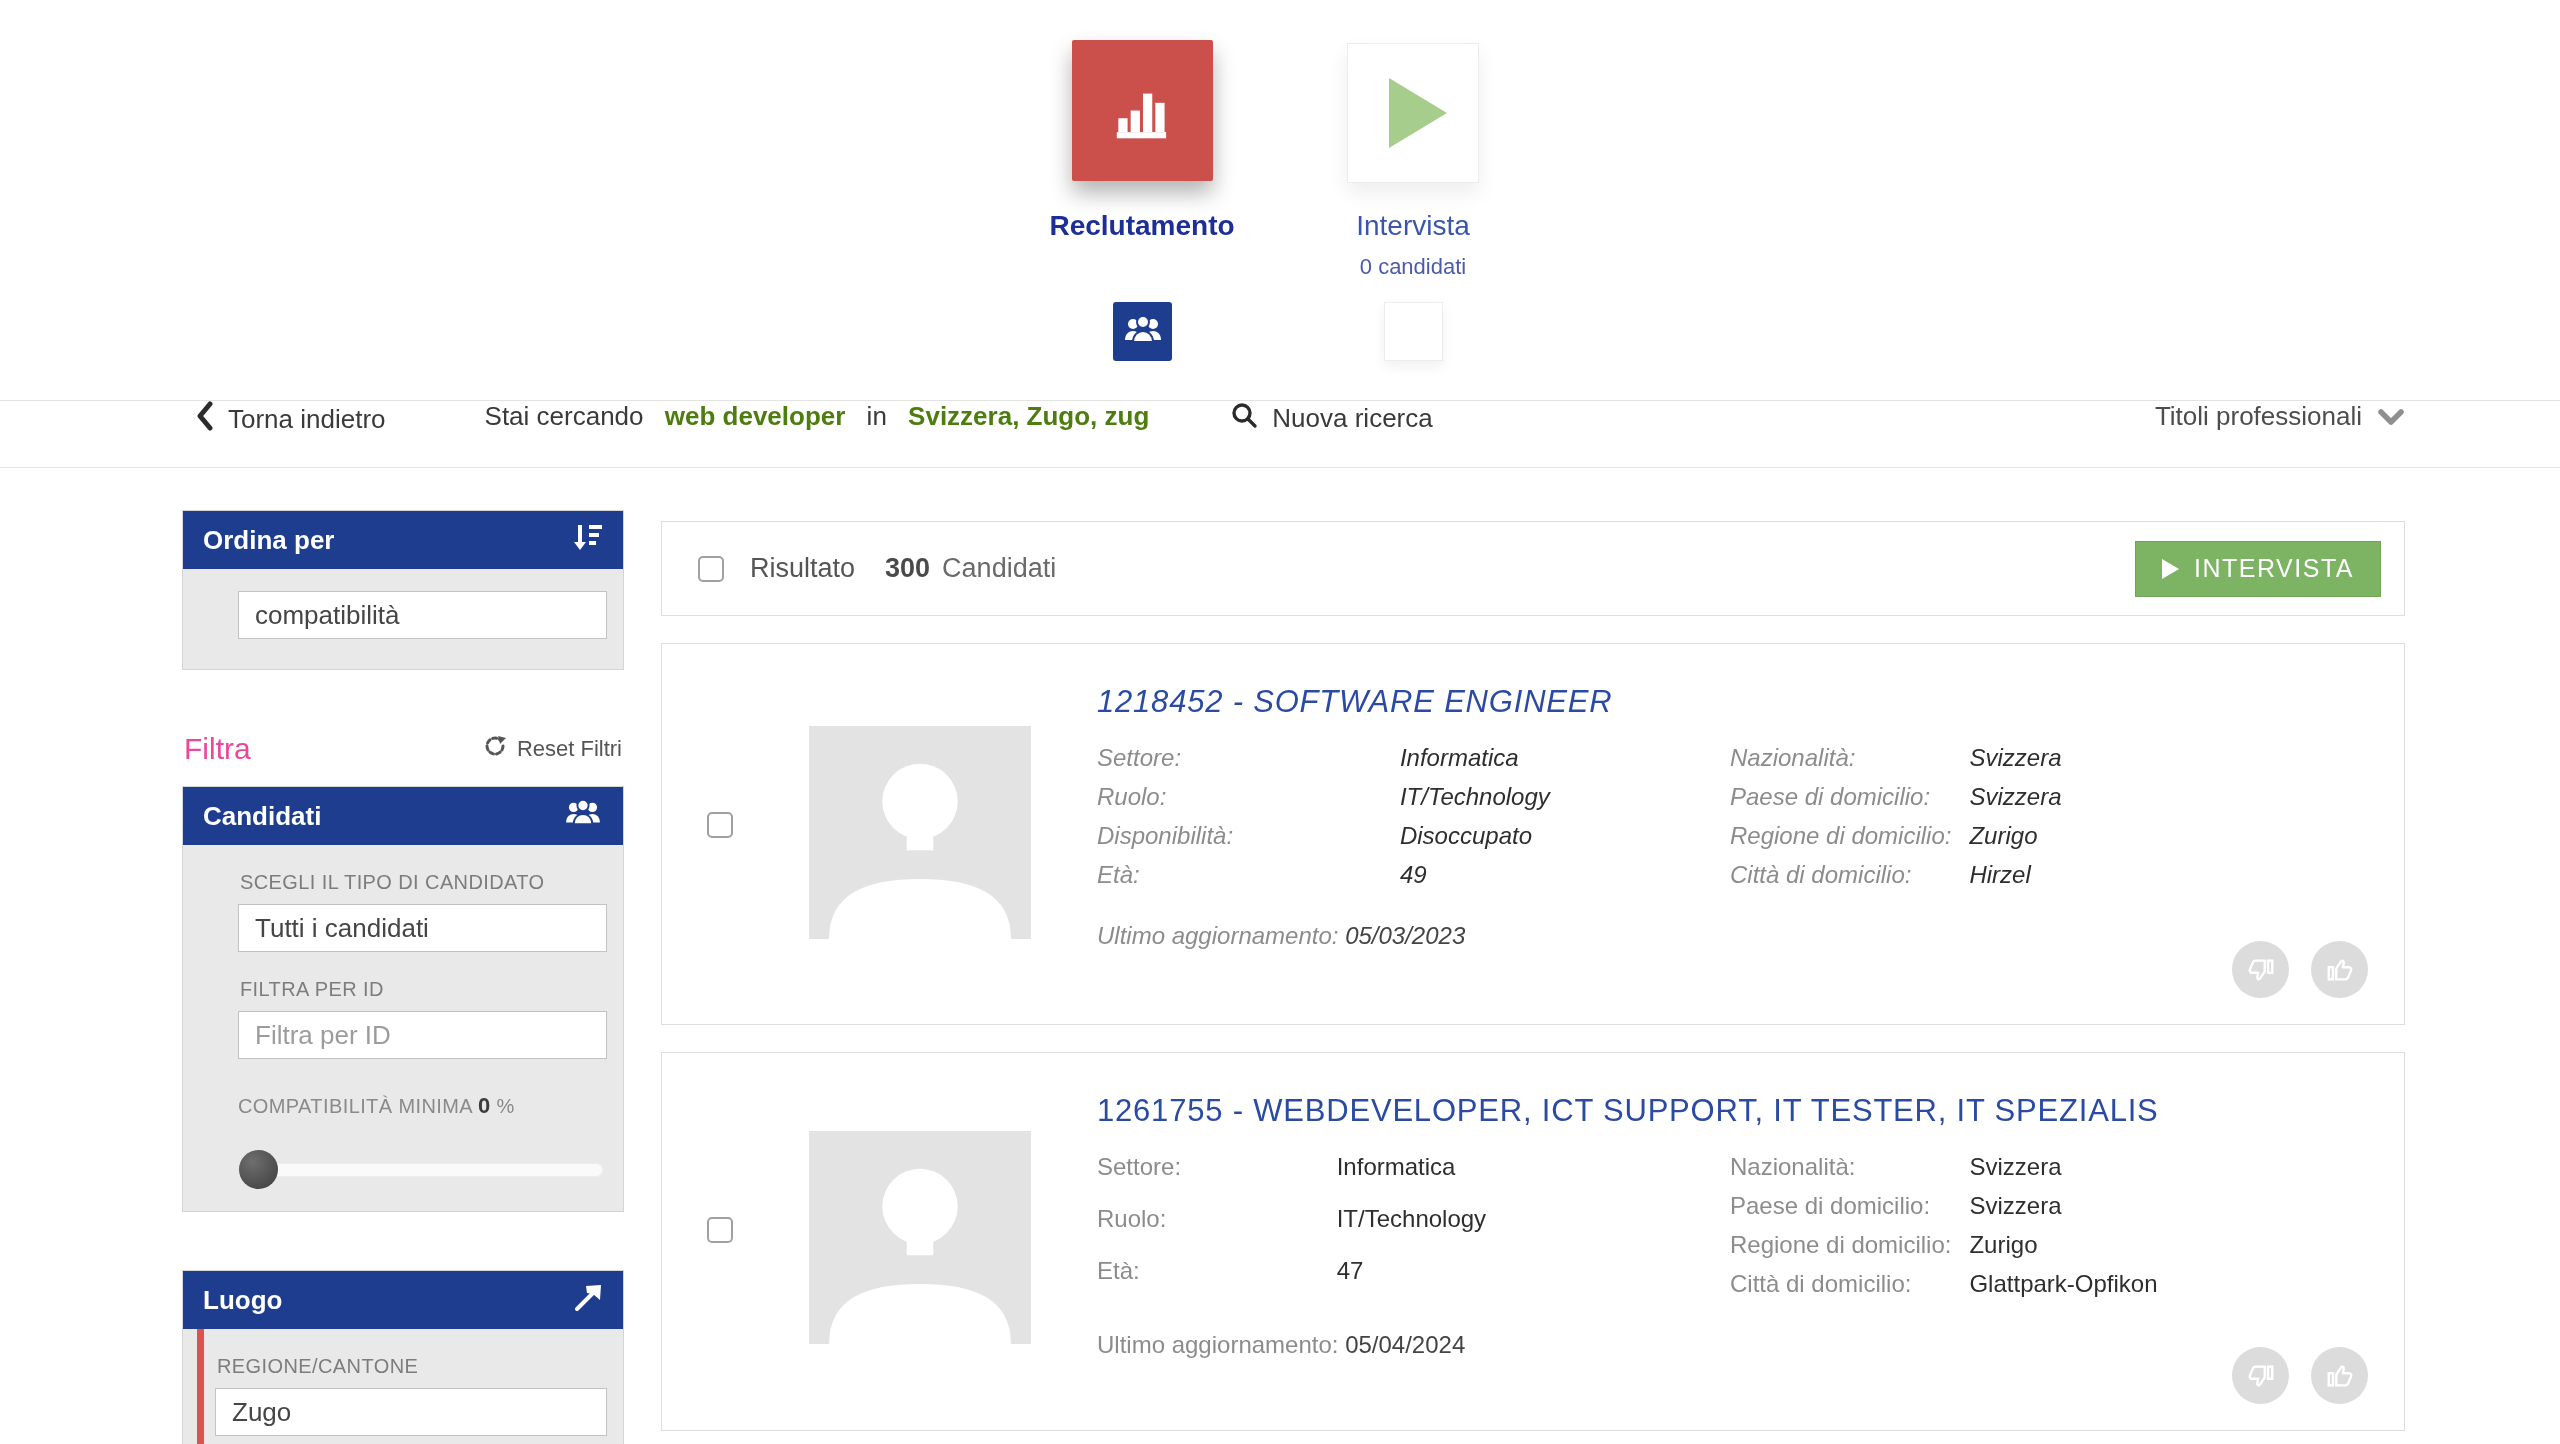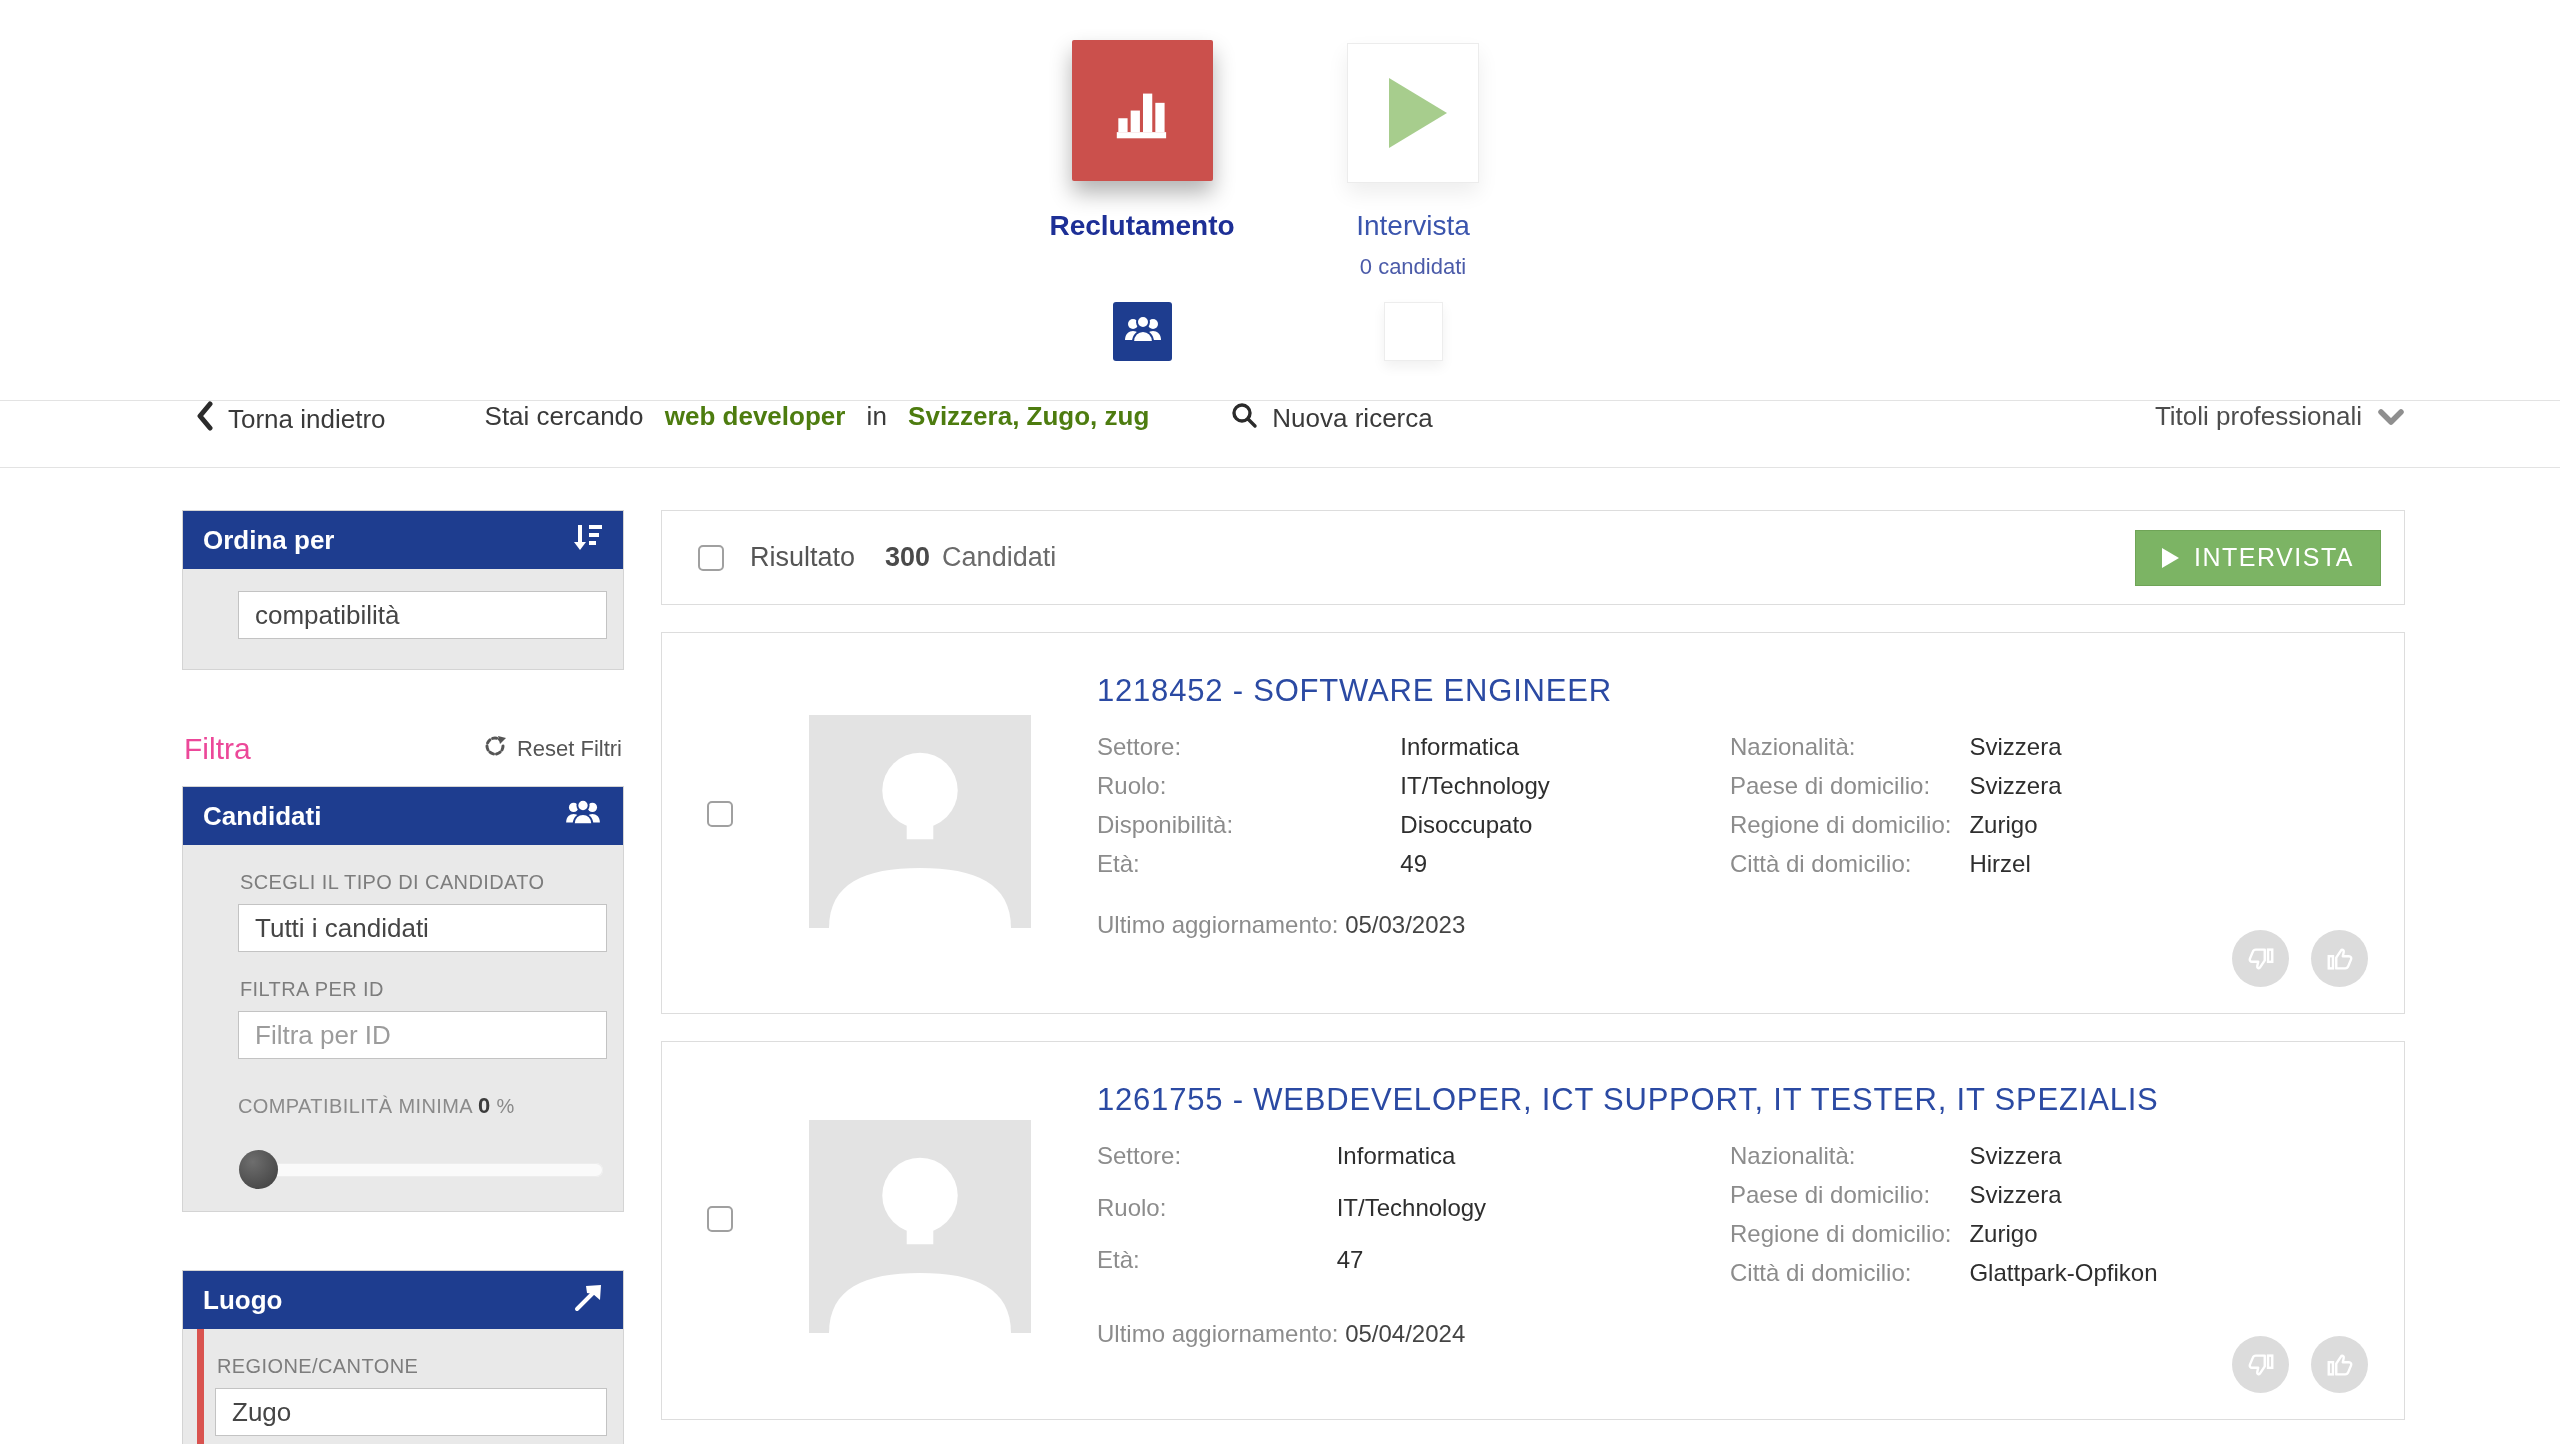--- a/index.html
+++ b/index.html
@@ -82,21 +82,21 @@
   .res-count { font-size:27px; font-weight:bold; color:#4a4a4a; margin-left:30px; }
   .res-noun { font-size:27px; color:#6a6a6a; margin-left:12px; }
   .btn-interview { margin-left:auto; height:56px; background:#7cb464;
     border:1px solid #6fa457; color:#fff; display:flex; align-items:center; gap:15px;
     padding:0 26px; font-size:25px; letter-spacing:1.5px; cursor:pointer; }
   .btn-play { width:0; height:0; border-left:17px solid #fff;
     border-top:10px solid transparent; border-bottom:10px solid transparent; }
 
   
   .card { position:relative; border:1px solid #ddd; background:#fff; margin-top:27px; }
-  .card-1 { height:382px; } .card-2 { height:379px; }
+  .card-1 { height:382px;font-style:italic; } .card-2 { height:379px; }
   .card-check { position:absolute; left:45px; top:168px; }
   .avatar { position:absolute; left:147px; top:82px; width:222px; height:213px; background:#e3e3e3; }
   .card-content { margin-left:435px; padding:40px 40px 0 0; }
   .card-title { font-size:31px; color:#2b4aa3; letter-spacing:.8px; cursor:pointer;
     white-space:nowrap; margin-bottom:24px; }
   .fields-row { display:flex; }
   .ftable { border-collapse:collapse; font-size:24px; }
   .ftable td { padding:0 18px 11px 0; white-space:nowrap; vertical-align:top; }
   .ftable td.fl { color:#8c8c8c; }
   .ftable td.fv { color:#2e2e2e; }
@@ -257,21 +257,21 @@
         <div class="small-label">REGIONE/CANTONE</div>
         <input class="textbox" value="Zugo" style="">
         
         
       </div>
     </div>
   </div>
 
   <div class="main">
 
-    <div class="results-bar" style="margin-top:0;">
+    <div class="results-bar" style="margin-top:11px;">
       <span class="checkbox"></span>
       <span class="res-label">Risultato</span>
       <span class="res-count">300</span>
       <span class="res-noun">Candidati</span>
       <button class="btn-interview">
         <span class="btn-play"></span>
         <span>INTERVISTA</span>
       </button>
     </div>
 

